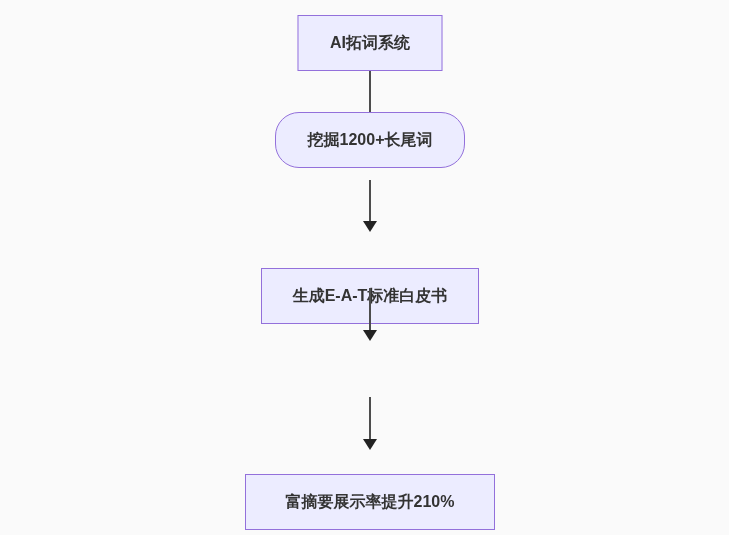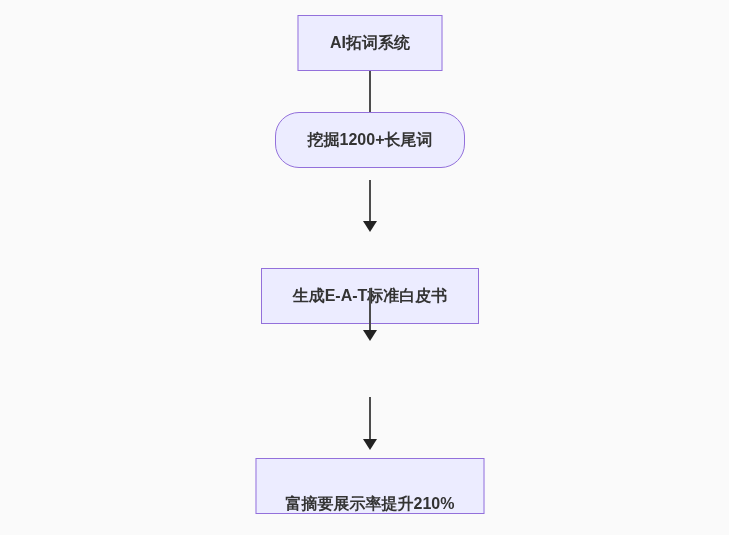--- a/index.html
+++ b/index.html
@@ -32,21 +32,21 @@
     justify-content: center;
     color: #333333;
     font-size: 16px;
     line-height: 1.2;
     white-space: nowrap;
   }
   .node-1 { top: 15px;  width: 145px; }
   .node-2 { top: 112px; width: 190px; border-radius: 24px; }
   .node-3 { top: 232px; width: 218px; margin-top: 36px; }
   .node-4 { top: 341px; width: 215px; }
-  .node-5 { top: 458px; width: 229px; align-items: flex-end; }
+  .node-5 { top: 474px; width: 250px; }
 
   .edge {
     position: absolute;
     left: 370px;
     transform: translateX(-50%);
     width: 14px;
     display: flex;
     flex-direction: column;
     align-items: center;
   }

